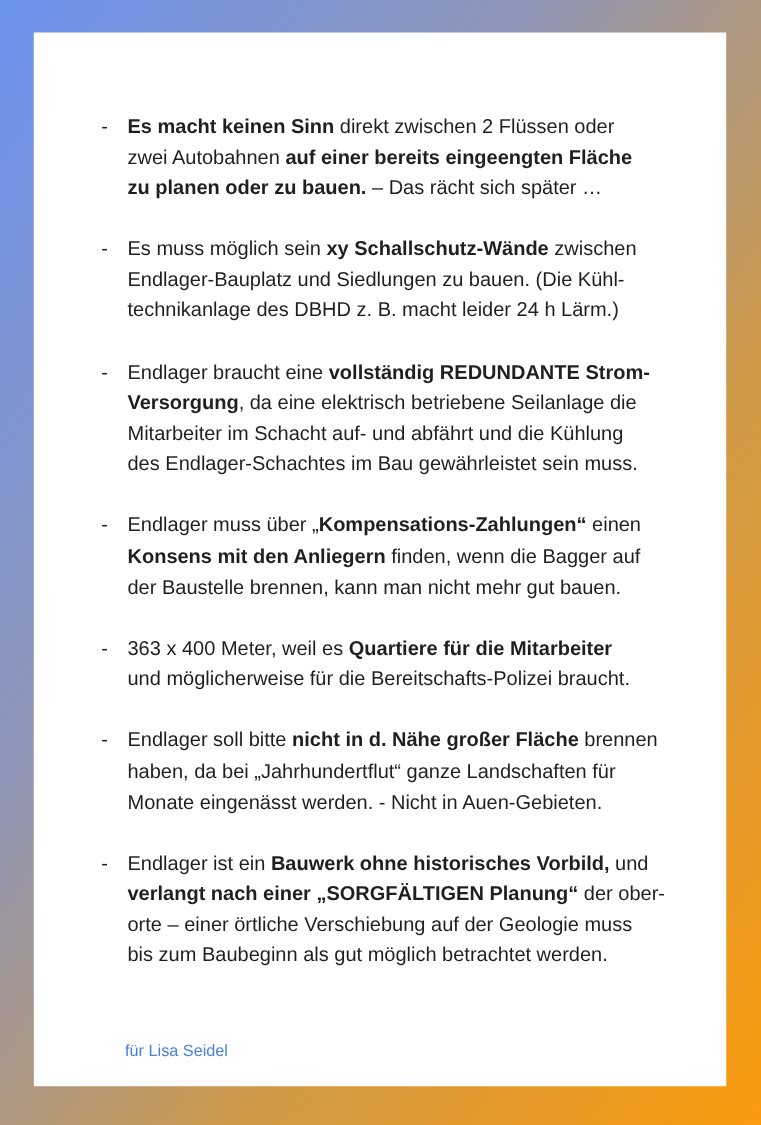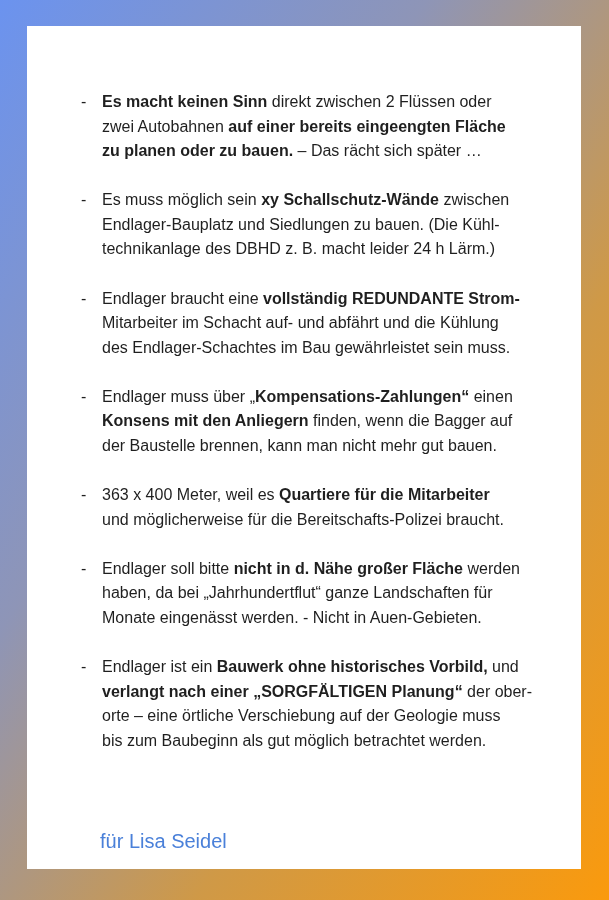--- a/index.html
+++ b/index.html
@@ -49,21 +49,21 @@
   .footer {
     position: absolute;
     left: 0;
     top: 803px;
     width: 100%;
     box-sizing: border-box;
     padding: 0 54px 0 73px;
     display: flex;
     justify-content: space-between;
     color: #4a80d9;
-    font-size: 20px;
+    font-size: 13px;
     line-height: 24.6px;
   }
 </style>
 </head>
 <body>
 
 <div class="frame">
   <div class="page">
     <div class="bullets">
         <div class="bullet">
@@ -79,20 +79,21 @@
           <div class="text">
             <div class="line"><span>Es muss möglich sein </span><span class="b">xy Schallschutz-Wände</span><span> zwischen</span></div>
             <div class="line"><span>Endlager-Bauplatz und Siedlungen zu bauen. (Die Kühl-</span></div>
             <div class="line"><span>technikanlage des DBHD z. B. macht leider 24 h Lärm.)</span></div>
           </div>
         </div>
         <div class="bullet">
           <span class="dash">-</span>
           <div class="text">
             <div class="line"><span>Endlager braucht eine </span><span class="b">vollständig REDUNDANTE Strom-</span></div>
+            <div class="line"><span class="b">Versorgung</span><span>, da eine elektrisch betriebene Seilanlage die</span></div>
             <div class="line"><span>Mitarbeiter im Schacht auf- und abfährt und die Kühlung</span></div>
             <div class="line"><span>des Endlager-Schachtes im Bau gewährleistet sein muss.</span></div>
           </div>
         </div>
         <div class="bullet">
           <span class="dash">-</span>
           <div class="text">
             <div class="line"><span>Endlager muss über „</span><span class="b">Kompensations-Zahlungen“</span><span> einen</span></div>
             <div class="line"><span class="b">Konsens mit den Anliegern</span><span> finden, wenn die Bagger auf</span></div>
             <div class="line"><span>der Baustelle brennen, kann man nicht mehr gut bauen.</span></div>
@@ -101,31 +102,31 @@
         <div class="bullet">
           <span class="dash">-</span>
           <div class="text">
             <div class="line"><span>363 x 400 Meter, weil es </span><span class="b">Quartiere für die Mitarbeiter</span></div>
             <div class="line"><span>und möglicherweise für die Bereitschafts-Polizei braucht.</span></div>
           </div>
         </div>
         <div class="bullet">
           <span class="dash">-</span>
           <div class="text">
-            <div class="line"><span>Endlager soll bitte </span><span class="b">nicht in d. Nähe großer Fläche</span><span> werden</span></div>
+            <div class="line"><span>Endlager soll bitte </span><span class="b">nicht in d. Nähe großer Fläche</span><span> brennen</span></div>
             <div class="line"><span>haben, da bei „Jahrhundertflut“ ganze Landschaften für</span></div>
             <div class="line"><span>Monate eingenässt werden. - Nicht in Auen-Gebieten.</span></div>
           </div>
         </div>
         <div class="bullet">
           <span class="dash">-</span>
           <div class="text">
             <div class="line"><span>Endlager ist ein </span><span class="b">Bauwerk ohne historisches Vorbild,</span><span> und</span></div>
             <div class="line"><span class="b">verlangt nach einer „SORGFÄLTIGEN Planung“</span><span> der ober-</span></div>
-            <div class="line"><span>orte – eine örtliche Verschiebung auf der Geologie muss</span></div>
+            <div class="line"><span>orte – einer örtliche Verschiebung auf der Geologie muss</span></div>
             <div class="line"><span>bis zum Baubeginn als gut möglich betrachtet werden.</span></div>
           </div>
         </div>
       </div>
     <div class="footer">
       <span class="footer-left">für Lisa Seidel</span>
     </div>
   </div>
 </div>
 

